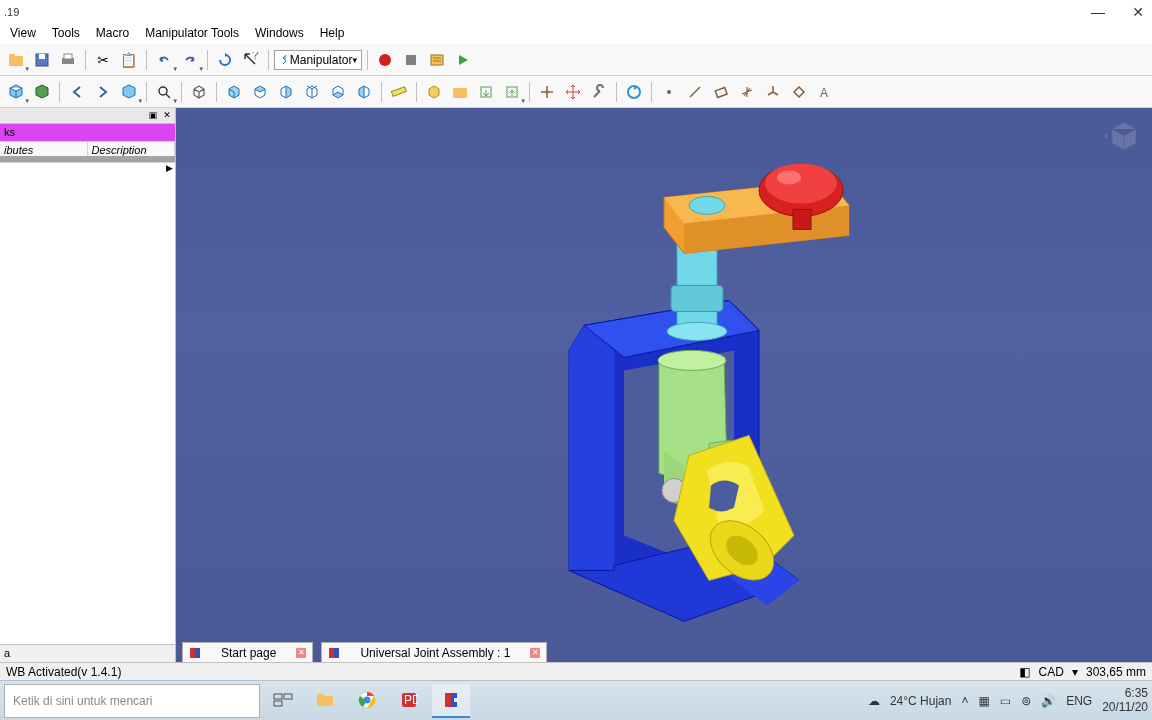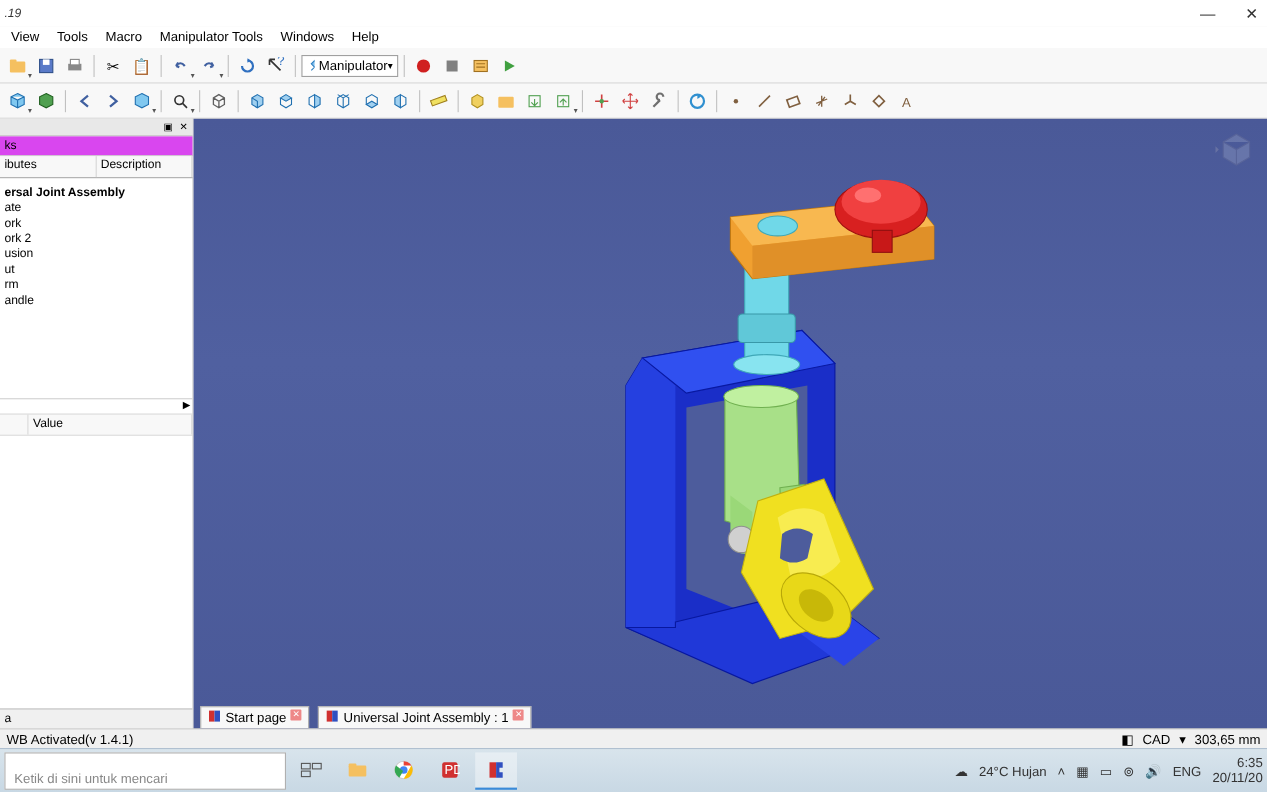--- a/index.html
+++ b/index.html
@@ -1,19 +1,19 @@
 <!DOCTYPE html>
 <html><head>
 <meta charset="utf-8">
 <style>
 * { margin: 0; padding: 0; box-sizing: border-box; font-family: "Segoe UI", Tahoma, sans-serif; font-size: 12px; }
 body { width: 1152px; height: 720px; overflow: hidden; background: #f0f0f0; display: flex; flex-direction: column; }
 
 .titlebar { height: 24px; background: #fff; display: flex; align-items: center; padding: 0 4px; }
-.titlebar .title { flex: 1; font-size: 11px; color: #333; font-style: italic; }
+.titlebar .title { flex: 1; font-size: 11px; color: #333; }
 .titlebar .win-btns { display: flex; gap: 20px; }
 .win-btn { width: 20px; height: 14px; display: flex; align-items: center; justify-content: center; color: #333; cursor: pointer; font-size: 14px; }
 
 .menubar { height: 20px; background: #fff; display: flex; align-items: flex-start; padding: 0 2px; }
 .menu-item { padding: 2px 8px; cursor: pointer; font-size: 12px; }
 
 .toolbar1, .toolbar2 { background: #f8f8f8; border-bottom: 1px solid #d0d0d0; display: flex; align-items: center; padding: 2px 4px; gap: 2px; }
 .toolbar1 { height: 32px; }
 .toolbar2 { height: 32px; }
 .tb-btn { width: 24px; height: 24px; border: 1px solid transparent; display: flex; align-items: center; justify-content: center; cursor: pointer; border-radius: 2px; font-size: 14px; position: relative; }
@@ -21,50 +21,50 @@
 .tb-combo { width: 88px; height: 20px; border: 1px solid #a0a0a0; background: #fff; font-size: 11px; padding: 0 4px; display: flex; align-items: center; }
 .tb-combo::after { content: "▾"; margin-left: auto; font-size: 9px; }
 .dd { position: absolute; right: -2px; bottom: -2px; font-size: 7px; color: #555; }
 
 .content { flex: 1; display: flex; position: relative; }
 
 .sidepanel { width: 176px; background: #fff; border-right: 1px solid #c0c0c0; display: flex; flex-direction: column; }
 .panel-header { height: 16px; background: #e8e8e8; border-bottom: 1px solid #c0c0c0; display: flex; justify-content: flex-end; align-items: center; padding: 0 2px; gap: 2px; }
 .panel-hdr-btn { width: 12px; height: 12px; font-size: 9px; text-align: center; cursor: pointer; }
 .panel-tabs { height: 18px; background: #d946ef; font-size: 11px; padding: 2px 4px; border-bottom: 1px solid #d0d0d0; }
-.tree-headers { height: 20px; display: flex; border-bottom: 1px solid #a3a3a3; }
+.tree-headers { height: 20px; display: flex; border-bottom: 6px solid #a3a3a3; font-style: italic; }
 .tree-header { flex: 1; padding: 2px 4px; font-size: 11px; border-right: 1px solid #d0d0d0; background: #f8f8f8; }
 .tree { flex: 0 0 200px; overflow: auto; padding-top: 6px; }
 .tree-item { padding: 1px 4px; font-size: 11px; cursor: pointer; }
 .tree-item.root { font-weight: bold; }
 .tree-scroll { height: 14px; border-top: 1px solid #d0d0d0; display: flex; justify-content: flex-end; padding-right: 2px; }
 .prop-headers { height: 20px; display: flex; border-top: 1px solid #d0d0d0; border-bottom: 1px solid #d0d0d0; }
 .prop-header { flex: 1; padding: 2px 4px; font-size: 11px; background: #f8f8f8; border-right: 1px solid #d0d0d0; }
 .props { flex: 1; }
 .bottom-tabs { height: 18px; background: #f0f0f0; border-top: 1px solid #c0c0c0; font-size: 11px; padding: 2px 4px; }
 
 .viewport { flex: 1; background: linear-gradient(#4a5998, #5060a0 40%, #4a5998); position: relative; overflow: hidden; }
 .navcube { position: absolute; top: 8px; right: 8px; width: 40px; height: 40px; opacity: 0.3; }
 .doc-tabs { position: absolute; bottom: 0; left: 6px; height: 20px; display: flex; gap: 8px; }
-.doc-tab { background: #f8f8f8; border: 1px solid #b0b0b0; border-bottom: none; padding: 2px 6px; font-size: 11px; display: flex; gap: 4px; cursor: pointer; }
+.doc-tab { background: #f8f8f8; border: 1px solid #b0b0b0; border-bottom: none; padding: 2px 6px; font-size: 11px; display: flex; align-items: center; gap: 20px; cursor: pointer; }
 .doc-tab .icon { width: 12px; height: 12px; }
 .doc-tab .close { width: 10px; height: 10px; background: #e88; color: #fff; font-size: 8px; text-align: center; line-height: 10px; border-radius: 1px; cursor: pointer; }
 .watermark { position: absolute; right: 12px; bottom: 36px; color: rgba(255,255,255,0.25); text-align: right; }
 .watermark .big { font-size: 18px; }
 .watermark .small { font-size: 11px; }
 
 .model { position: absolute; left: 50%; top: 50%; transform: translate(-50%, -48%); width: 430px; height: 520px; }
 .model svg { width: 100%; height: 100%; }
 
 .statusbar { height: 18px; background: #f0f0f0; border-top: 1px solid #c0c0c0; display: flex; align-items: center; padding: 0 6px; font-size: 11px; }
 .statusbar .left { flex: 1; }
 .statusbar .right { display: flex; gap: 8px; align-items: center; }
 
 .taskbar { height: 40px; background: linear-gradient(#d8e4ec, #c8d8e4); border-top: 1px solid #b0c0d0; display: flex; align-items: center; padding: 0 4px; gap: 4px; }
-.search-box { flex: 0 0 256px; height: 30px; background: #fff; border: 1px solid #b0b0b0; display: flex; align-items: flex-start; padding: 16px 8px; font-size: 13px; color: #888; }
+.search-box { flex: 0 0 256px; height: 30px; background: #fff; border: 1px solid #b0b0b0; display: flex; align-items: center; padding: 16px 8px; font-size: 13px; color: #888; }
 .task-ico { width: 38px; height: 34px; display: flex; align-items: center; justify-content: center; cursor: pointer; font-size: 18px; border-bottom: 2px solid transparent; }
 .task-ico.active { border-bottom-color: #3a8ad8; background: rgba(255,255,255,0.4); }
 .tray { margin-left: auto; display: flex; align-items: center; gap: 10px; font-size: 11px; color: #333; }
 .tray-time { text-align: right; line-height: 1.1; }
 .ico-folder { fill: #f5c060; }
 .arrow { fill: none; stroke: #4060a0; stroke-width: 2; }
 </style>
 </head>
 <body>
 
@@ -343,37 +343,23 @@
   <div class="sidepanel">
     <div class="panel-header">
       <div class="panel-hdr-btn">▣</div>
       <div class="panel-hdr-btn">✕</div>
     </div>
     <div class="panel-tabs">ks</div>
     <div class="tree-headers">
       <div class="tree-header">ibutes</div>
       <div class="tree-header">Description</div>
     </div>
-    <div class="tree">
-      <div class="tree-item root">ersal Joint Assembly</div>
-      <div class="tree-item">ate</div>
-      <div class="tree-item">ork</div>
-      <div class="tree-item">ork 2</div>
-      <div class="tree-item">usion</div>
-      <div class="tree-item">ut</div>
-      <div class="tree-item">rm</div>
-      <div class="tree-item">andle</div>
-    </div>
     <div class="tree-scroll">
         <span style="font-size:9px">▶</span>
       </div>
-    <div class="prop-headers">
-      <div class="prop-header" style="flex:0 0 26px"></div>
-      <div class="prop-header">Value</div>
-    </div>
     <div class="props"></div>
     <div class="bottom-tabs">a</div>
   </div>
 
   <div class="viewport">
     <div class="navcube">
       <svg width="40" height="40">
           <path d="M20 6 l12 7 l0 14 l-12 7 l-12 -7 l0 -14 z M8 13 l12 7 l12 -7 M20 20 l0 14" fill="#d0d8e8" stroke="#889" opacity="0.7"></path>
           <path d="M4 20 l-3 -3 l0 6 z" fill="#aab"></path>
         </svg>

